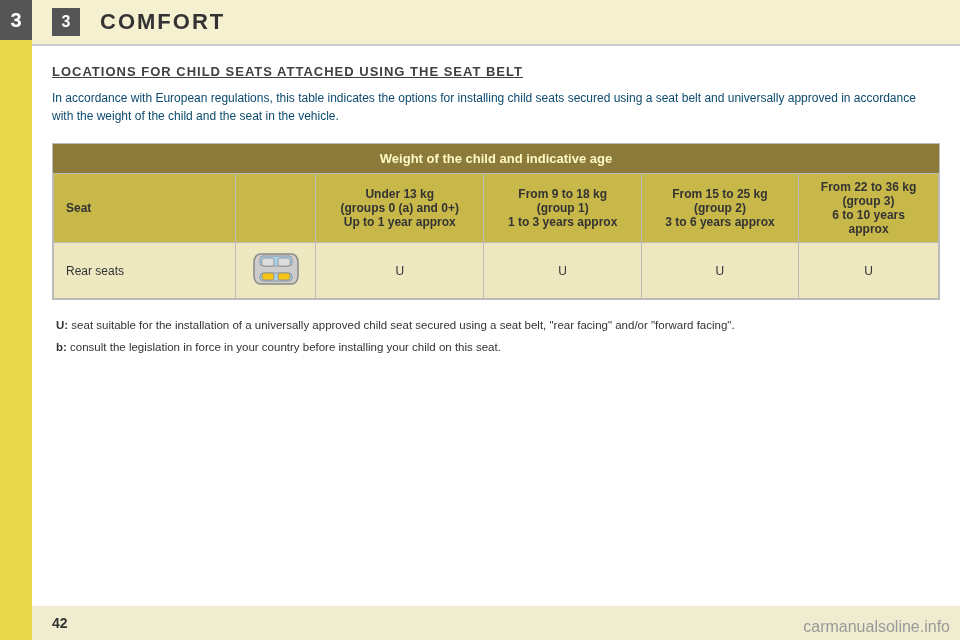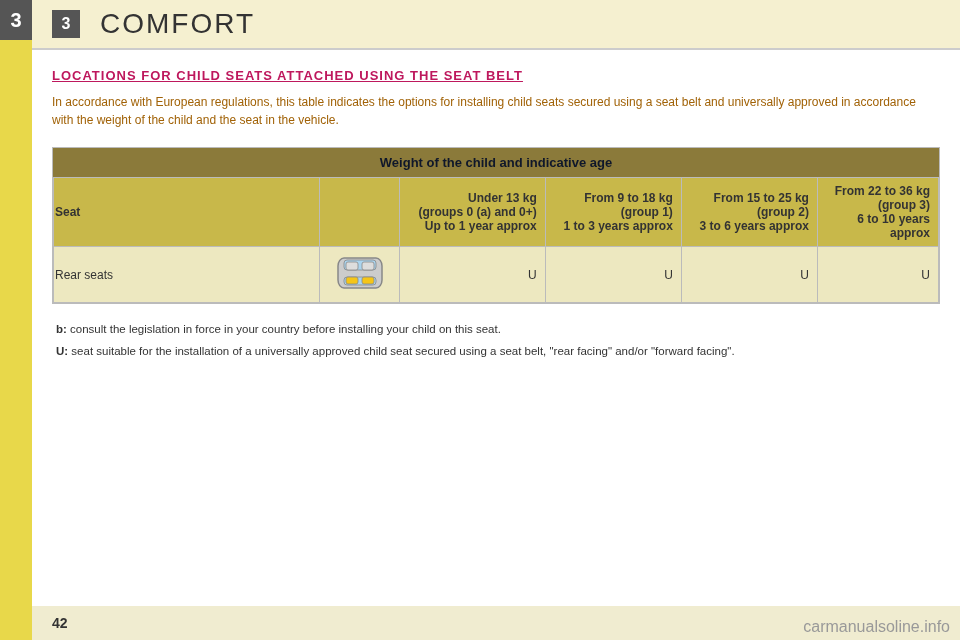--- a/index.html
+++ b/index.html
@@ -50,95 +50,95 @@
     
     .header {
       background: #f5f0d0;
       padding: 8px 20px;
       border-bottom: 2px solid #ccc;
       display: flex;
       align-items: center;
     }
 
     .header-title {
-      font-size: 28px;
-      font-weight: normal;
+      font-size: 22px;
+      font-weight: bold;
       letter-spacing: 2px;
       color: #333;
       margin-left: 10px;
     }
 
     
     .content {
       padding: 18px 20px 10px 20px;
     }
 
     .section-title {
       font-size: 13px;
       font-weight: bold;
       letter-spacing: 1px;
-      color: #be185d;
+      color: #404040;
       margin-bottom: 10px;
       text-decoration: underline;
     }
 
     .intro-text {
       font-size: 12px;
-      color: #a16207;
+      color: #0c4a6e;
       line-height: 1.5;
       margin-bottom: 18px;
     }
 
     
     .table-wrapper {
       border: 1px solid #bbb;
       margin-bottom: 16px;
     }
 
     .table-header-row {
       background: #8b7a3a;
-      color: #0f172a;
+      color: #fef9c3;
       text-align: center;
       padding: 7px;
       font-size: 13px;
       font-weight: bold;
     }
 
     table {
       width: 100%;
       border-collapse: collapse;
     }
 
     table th, table td {
       border: 1px solid #bbb;
       padding: 6px 8px;
-      text-align: right;
+      text-align: center;
       font-size: 12px;
       color: #333;
       vertical-align: middle;
     }
 
     table thead th {
       background: #c8b84a;
       font-weight: bold;
       font-size: 12px;
     }
 
     table tbody tr {
       background: #f0abfc;
     }
 
     table tbody tr:nth-child(odd) {
       background: #ede8c0;
     }
 
     .seat-col {
-      width: 266px;
+      width: 182px;
       text-align: left;
-      padding-left: 1px;
+      padding-left: 12px;
     }
 
     .car-icon-cell {
       width: 80px;
       text-align: center;
     }
 
     
     .car-svg {
       width: 60px;
@@ -250,27 +250,27 @@
             <td>U</td>
             <td>U</td>
             <td>U</td>
           </tr>
         </tbody>
       </table>
     </div>
 
     <div class="footnotes">
       <div class="footnote-item">
+        <span class="footnote-label">U: </span>
+        <span>seat suitable for the installation of a universally approved child seat secured using a seat belt, "rear facing" and/or "forward facing".</span>
+      </div>
+      <div class="footnote-item">
         <span class="footnote-label">b: </span>
         <span>consult the legislation in force in your country before installing your child on this seat.</span>
       </div>
-      <div class="footnote-item">
-        <span class="footnote-label">U: </span>
-        <span>seat suitable for the installation of a universally approved child seat secured using a seat belt, "rear facing" and/or "forward facing".</span>
-      </div>
     </div>
 
   </div>
 
   <div class="bottom-bar">
     <span class="page-number">42</span>
     <span class="watermark">carmanualsoline.info</span>
   </div>
 
 </div>

